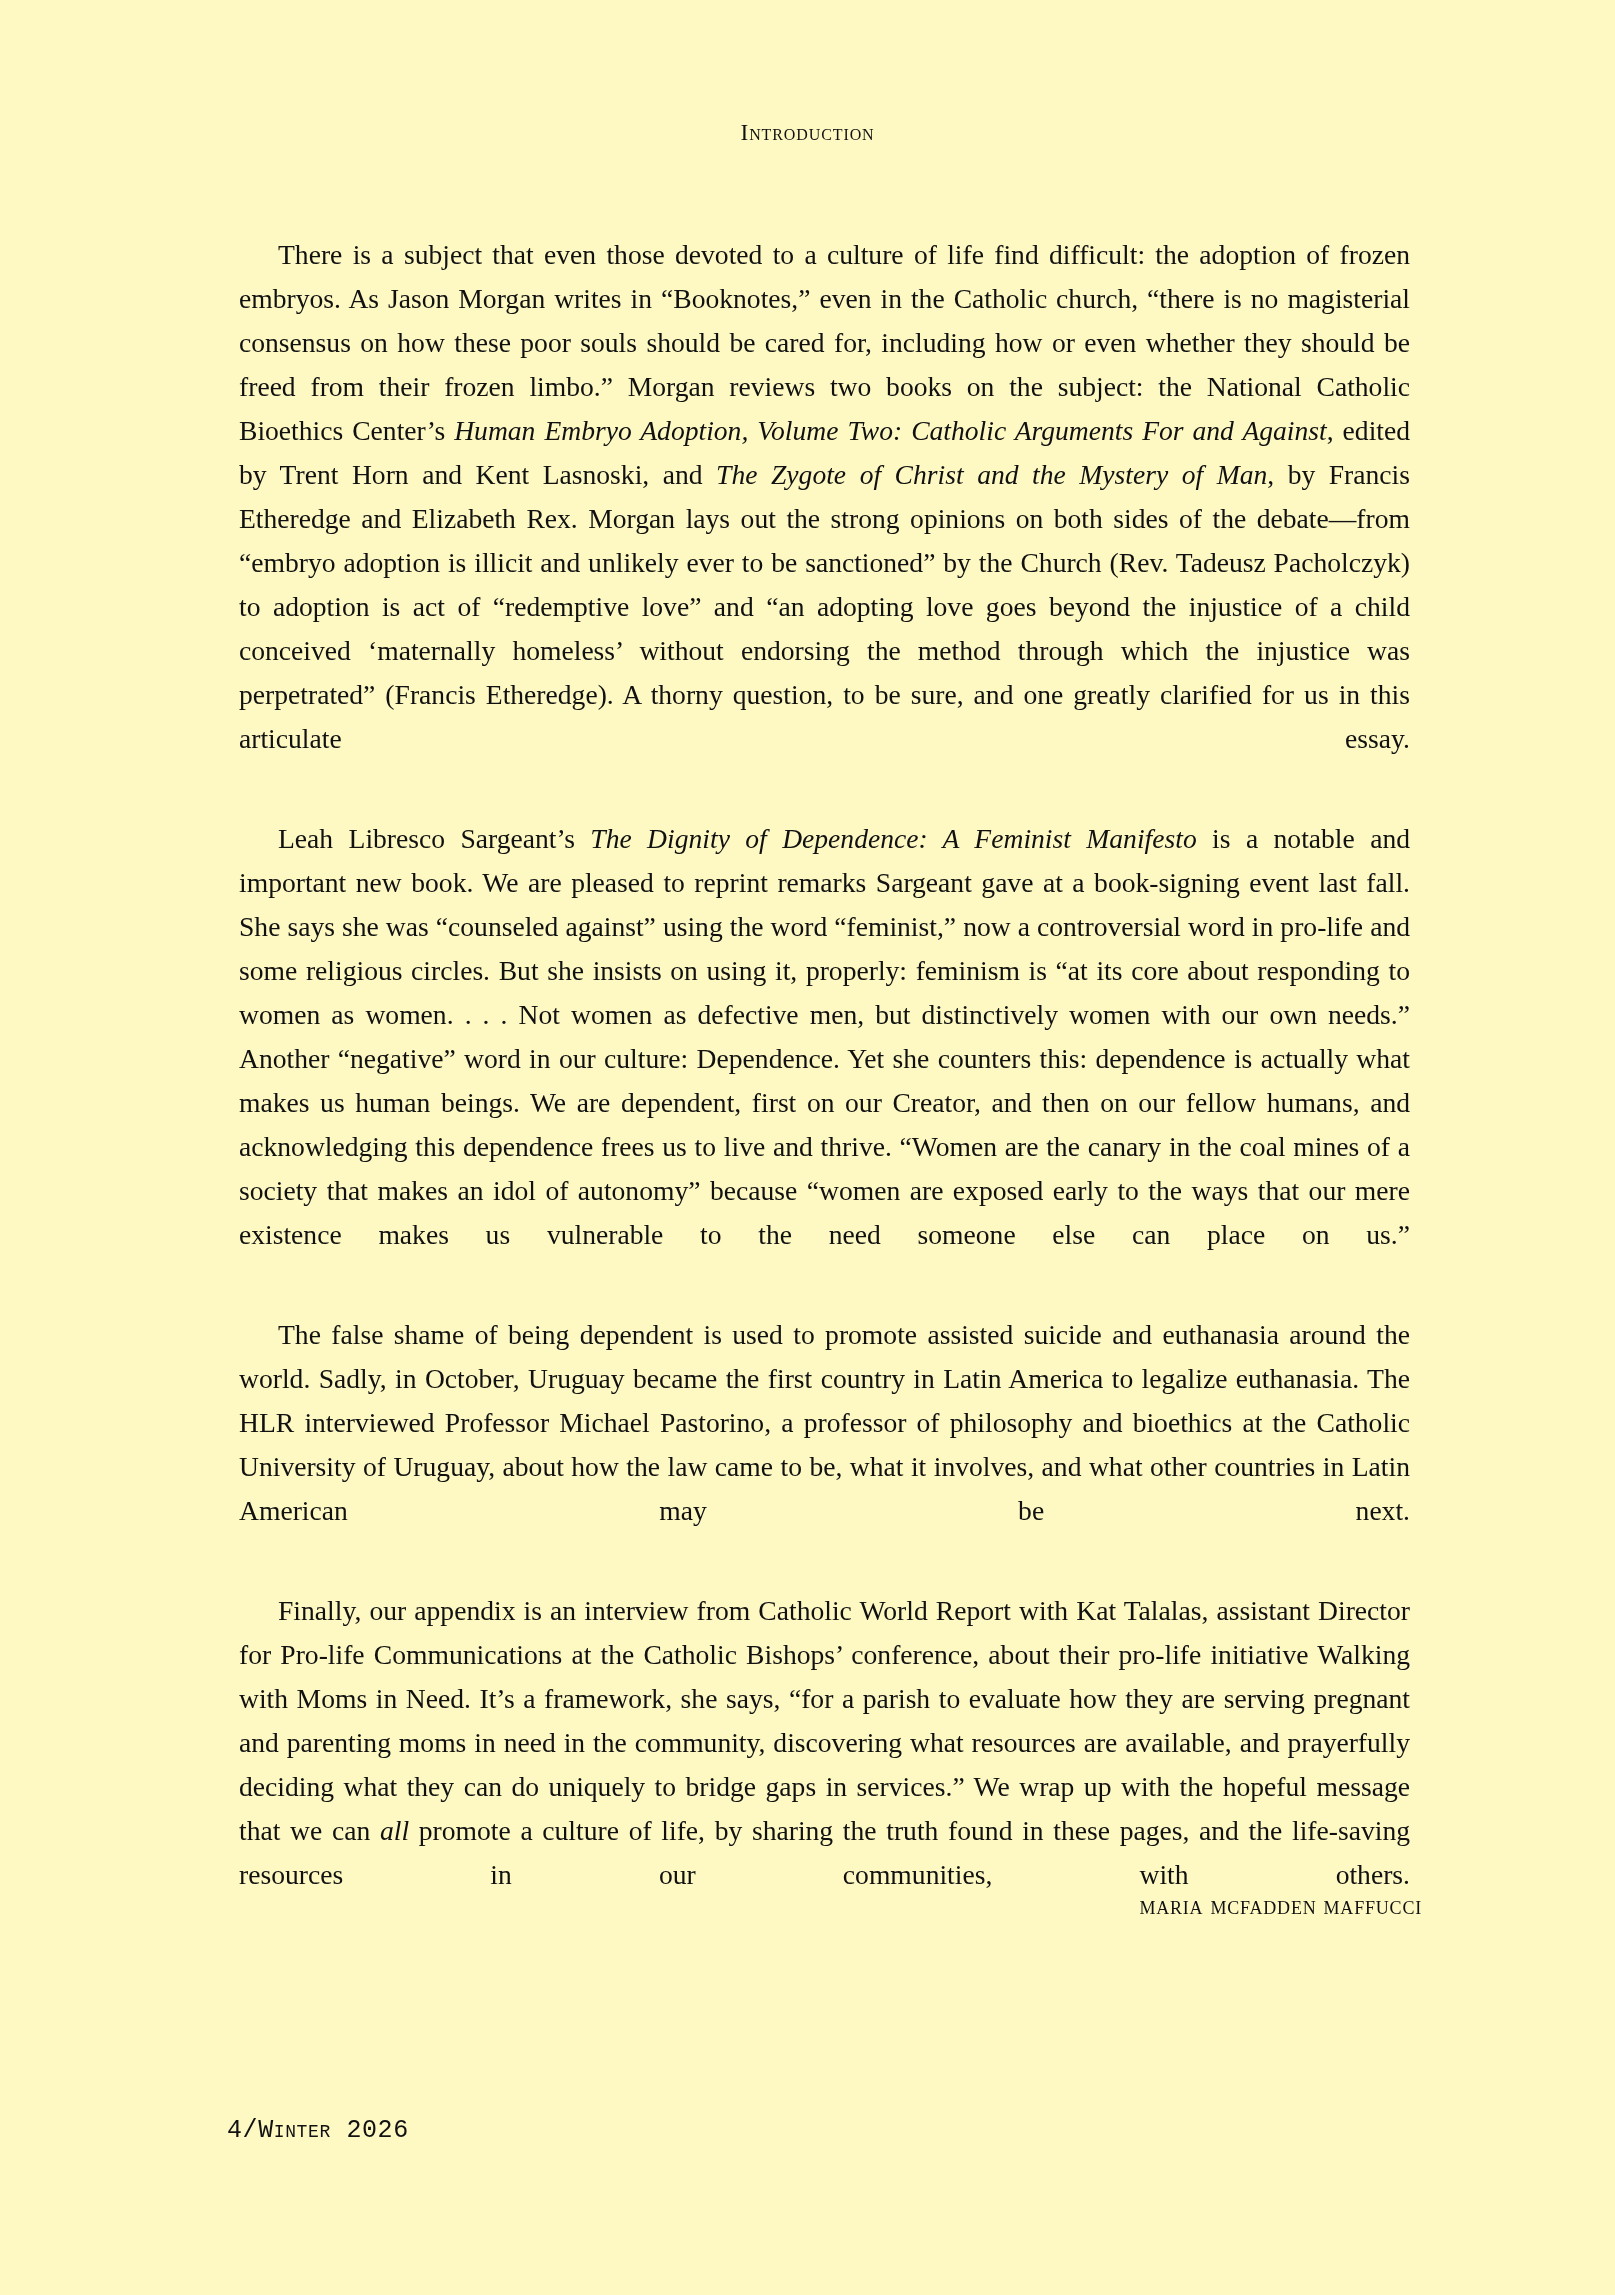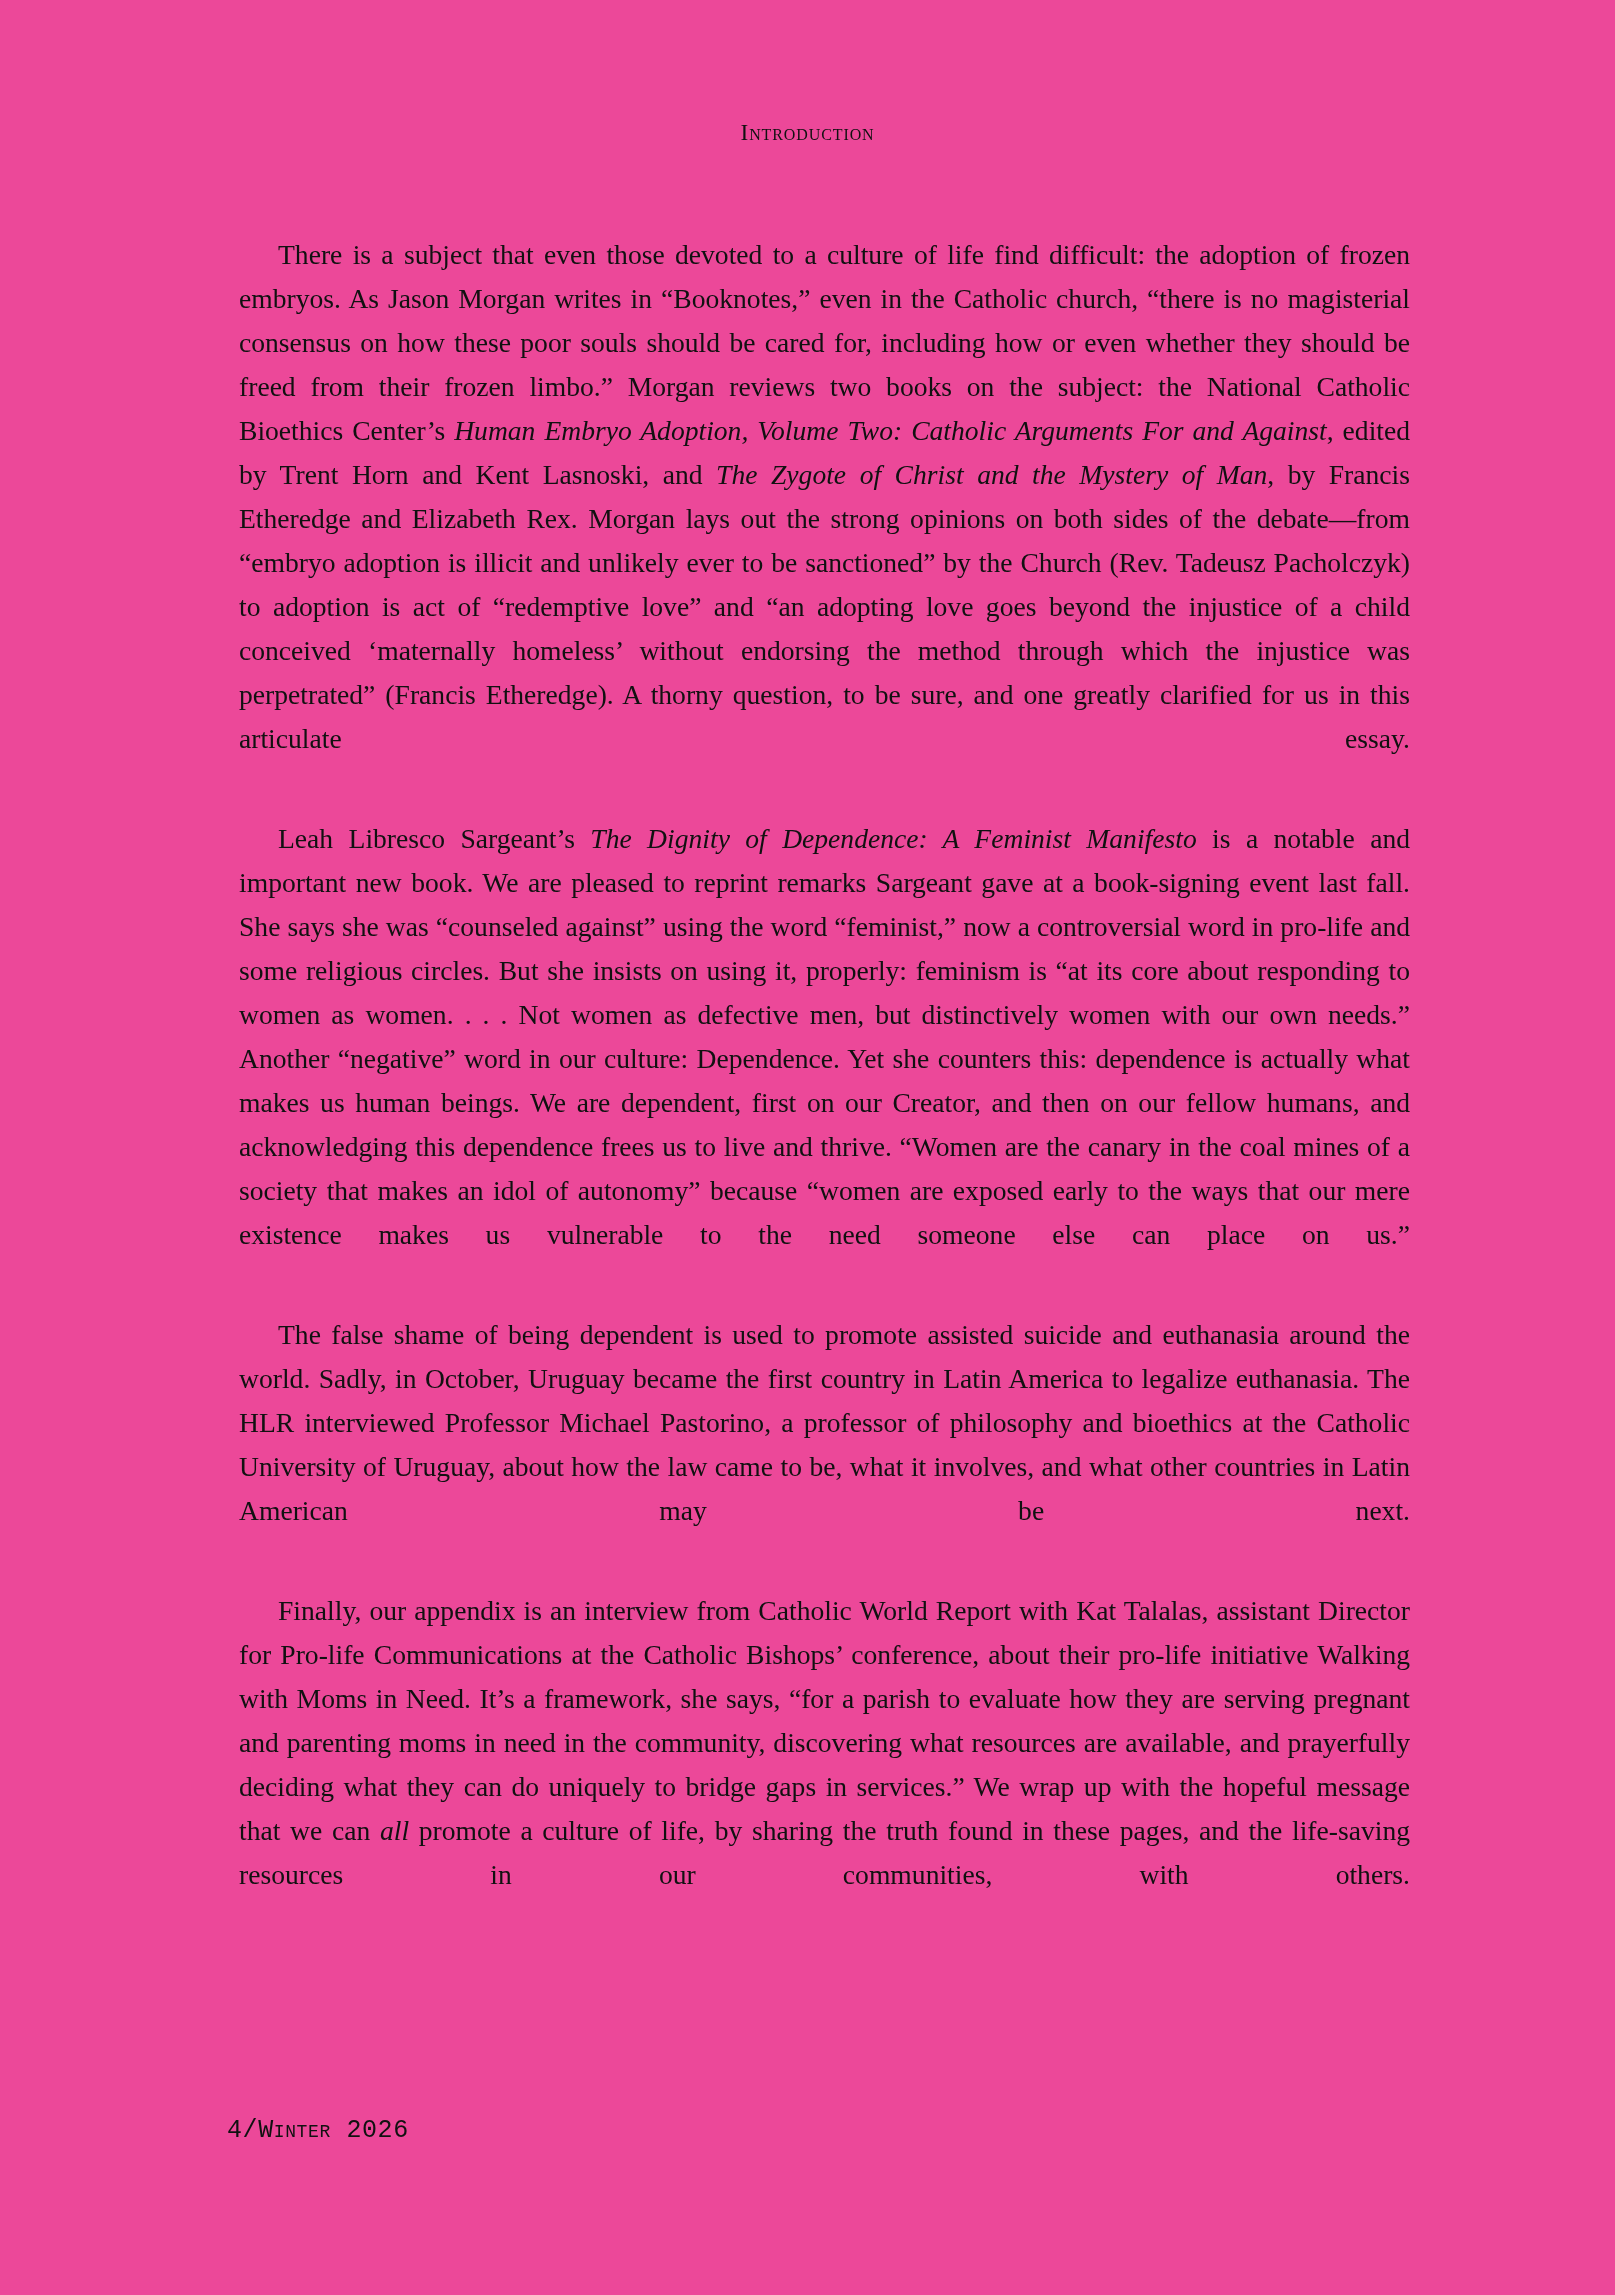--- a/index.html
+++ b/index.html
@@ -5,21 +5,21 @@
 <style>
   html, body {
     margin: 0;
     padding: 0;
     background: #ffffff;
   }
   .page {
     position: relative;
     width: 1615px;
     height: 2295px;
-    background: #ec4899;
+    background: #fef9c3;
     box-sizing: border-box;
     overflow: hidden;
   }
 
   
   .running-head {
     position: absolute;
     top: 119px;
     left: 0;
     width: 1615px;
@@ -99,18 +99,19 @@
   <div class="running-head">Introduction</div>
 
   <div class="column" id="body-column">
       <p>There is a subject that even those devoted to a culture of life find difficult: the adoption of frozen embryos. As Jason Morgan writes in “Booknotes,” even in the Catholic church, “there is no magisterial consensus on how these poor souls should be cared for, including how or even whether they should be freed from their frozen limbo.” Morgan reviews two books on the subject: the National Catholic Bioethics Center’s <i>Human Embryo Adoption, Volume Two: Catholic Arguments For and Against</i>, edited by Trent Horn and Kent Lasnoski, and <i>The Zygote of Christ and the Mystery of Man</i>, by Francis Etheredge and Elizabeth Rex. Morgan lays out the strong opinions on both sides of the debate—from “embryo adoption is illicit and unlikely ever to be sanctioned” by the Church (Rev. Tadeusz Pacholczyk) to adoption is act of “redemptive love” and “an adopting love goes beyond the injustice of a child conceived ‘maternally homeless’ without endorsing the method through which the injustice was perpetrated” (Francis Etheredge). A thorny question, to be sure, and one greatly clarified for us in this articulate essay.</p>
       <p>Leah Libresco Sargeant’s <i>The Dignity of Dependence: A Feminist Manifesto</i> is a notable and important new book. We are pleased to reprint remarks Sargeant gave at a book-signing event last fall. She says she was “counseled against” using the word “feminist,” now a controversial word in pro-life and some religious circles. But she insists on using it, properly: feminism is “at its core about responding to women as women. . . . Not women as defective men, but distinctively women with our own needs.” Another “negative” word in our culture: Dependence. Yet she counters this: dependence is actually what makes us human beings. We are dependent, first on our Creator, and then on our fellow humans, and acknowledging this dependence frees us to live and thrive. “Women are the canary in the coal mines of a society that makes an idol of autonomy” because “women are exposed early to the ways that our mere existence makes us vulnerable to the need someone else can place on us.”</p>
       <p>The false shame of being dependent is used to promote assisted suicide and euthanasia around the world. Sadly, in October, Uruguay became the first country in Latin America to legalize euthanasia. The HLR interviewed Professor Michael Pastorino, a professor of philosophy and bioethics at the Catholic University of Uruguay, about how the law came to be, what it involves, and what other countries in Latin American may be next.</p>
       <p>Finally, our appendix is an interview from Catholic World Report with Kat Talalas, assistant Director for Pro-life Communications at the Catholic Bishops’ conference, about their pro-life initiative Walking with Moms in Need. It’s a framework, she says, “for a parish to evaluate how they are serving pregnant and parenting moms in need in the community, discovering what resources are available, and prayerfully deciding what they can do uniquely to bridge gaps in services.” We wrap up with the hopeful message that we can <i>all</i> promote a culture of life, by sharing the truth found in these pages, and the life-saving resources in our communities, with others.</p>
     </div>
 
   <div class="signature">
+    <div class="sig-line">Maria McFadden Maffucci</div>
   </div>
 
   <div class="folio">4/Winter 2026</div>
 
 </div>
 
 
 </body></html>

